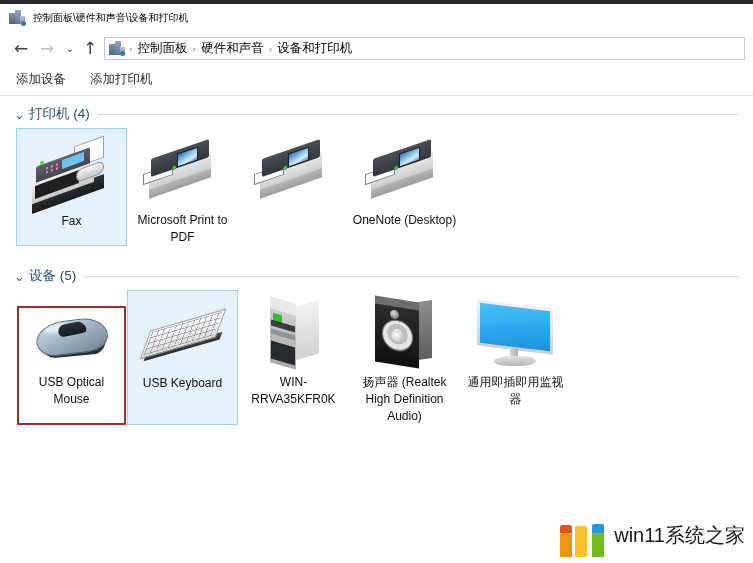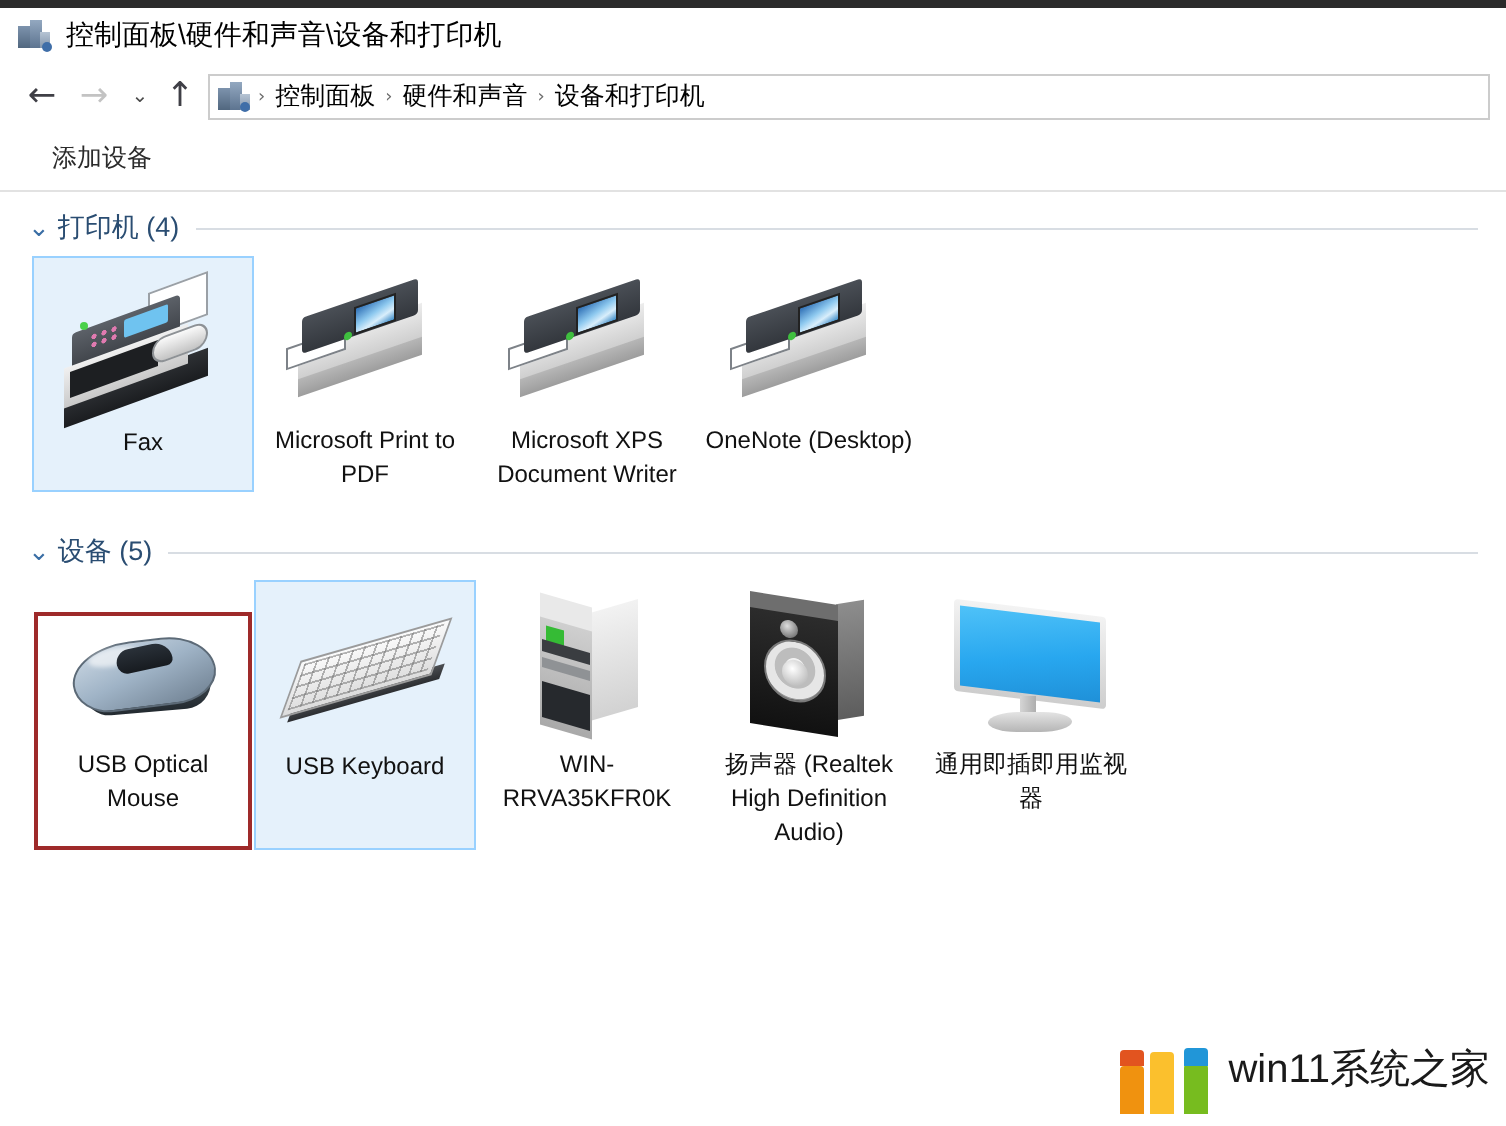--- a/index.html
+++ b/index.html
@@ -41,21 +41,21 @@
     border-bottom: 1px solid #ffffff;
   }
   .title-icon {
     width: 17px;
     height: 16px;
     margin-right: 7px;
     position: relative;
     flex: 0 0 auto;
   }
   .title-text {
-    font-size: 14px;
+    font-size: 10px;
     color: #000000;
     letter-spacing: 0px;
     white-space: nowrap;
   }
 
   
   .navbar {
     height: 31px;
     flex: 0 0 auto;
     display: flex;
@@ -140,21 +140,21 @@
     position: absolute; right: 0px; bottom: 0px; width: 5px; height: 5px;
     border-radius: 50%; background: #3f6ea8;
   }
 
   
   .cmdbar {
     height: 32px;
     flex: 0 0 auto;
     display: flex;
     align-items: center;
-    padding-left: 17px;
+    padding-left: 7px;
     background: #ffffff;
     border-bottom: 1px solid #e2e2e2;
   }
   .cmd-item {
     font-size: 12.5px;
     color: #2b2b2b;
     padding: 4px 9px;
     margin-right: 6px;
     white-space: nowrap;
     cursor: default;
@@ -569,20 +569,21 @@
       <span class="crumb">控制面板</span>
       <span class="crumb-sep">›</span>
       <span class="crumb">硬件和声音</span>
       <span class="crumb-sep">›</span>
       <span class="crumb">设备和打印机</span>
     </div>
   </div>
 
   <div class="cmdbar">
     <div class="cmd-item">添加设备</div>
+    <div class="cmd-item">添加打印机</div>
   </div>
 
   <div class="content">
 
     <div class="group-header">
       <span class="group-chevron">⌄</span>
       <span class="group-title">打印机 (4)</span>
       <span class="group-rule"></span>
     </div>
 
@@ -623,21 +624,20 @@
         <div class="thumb">
           <div class="ic-printer">
             <div class="shadow"></div>
             <div class="mid"></div>
             <div class="tray"></div>
             <div class="top"></div>
             <div class="screen"></div>
             <div class="led"></div>
           </div>
         </div>
-        <div class="caption">Microsoft XPS Document Writer</div>
       </div>
 
       <div class="tile">
         <div class="thumb">
           <div class="ic-printer">
             <div class="shadow"></div>
             <div class="mid"></div>
             <div class="tray"></div>
             <div class="top"></div>
             <div class="screen"></div>

